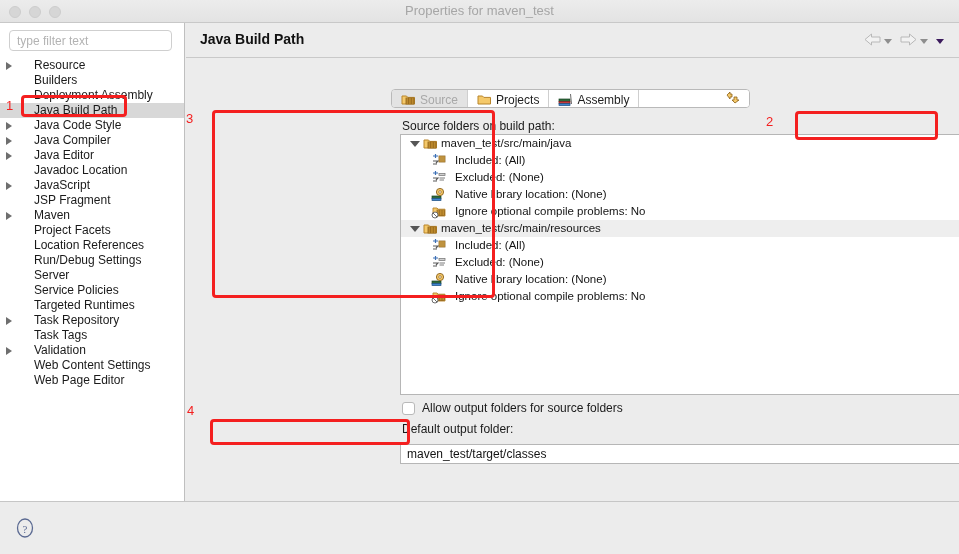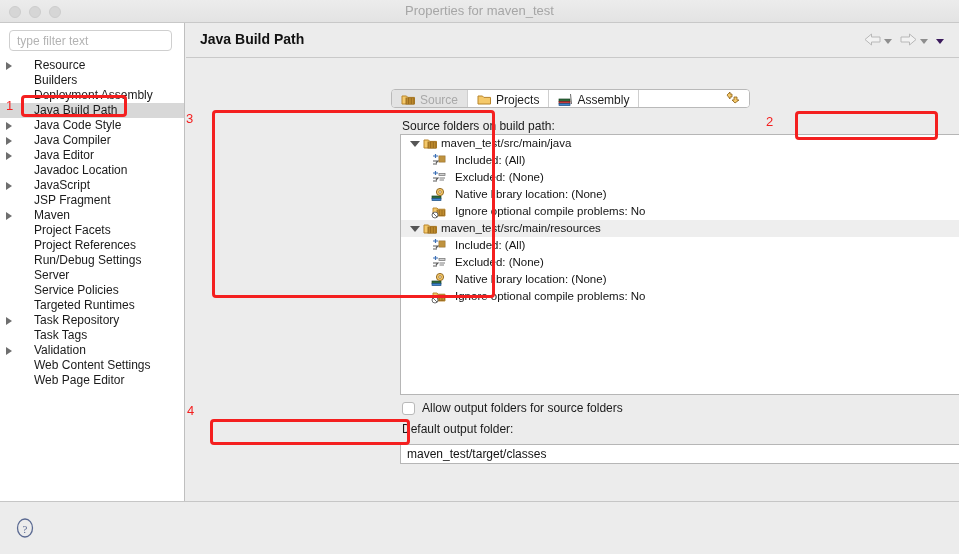--- a/index.html
+++ b/index.html
@@ -241,21 +241,21 @@
         <div class="tree-row"><span>Deployment Assembly</span></div>
         <div class="tree-row selected"><span>Java Build Path</span></div>
         <div class="tree-row"><span class="tw"></span><span>Java Code Style</span></div>
         <div class="tree-row"><span class="tw"></span><span>Java Compiler</span></div>
         <div class="tree-row"><span class="tw"></span><span>Java Editor</span></div>
         <div class="tree-row"><span>Javadoc Location</span></div>
         <div class="tree-row"><span class="tw"></span><span>JavaScript</span></div>
         <div class="tree-row"><span>JSP Fragment</span></div>
         <div class="tree-row"><span class="tw"></span><span>Maven</span></div>
         <div class="tree-row"><span>Project Facets</span></div>
-        <div class="tree-row"><span>Project References</span></div>
+        <div class="tree-row"><span>Location References</span></div>
         <div class="tree-row"><span>Run/Debug Settings</span></div>
         <div class="tree-row"><span>Server</span></div>
         <div class="tree-row"><span>Service Policies</span></div>
         <div class="tree-row"><span>Targeted Runtimes</span></div>
         <div class="tree-row"><span class="tw"></span><span>Task Repository</span></div>
         <div class="tree-row"><span>Task Tags</span></div>
         <div class="tree-row"><span class="tw"></span><span>Validation</span></div>
         <div class="tree-row"><span>Web Content Settings</span></div>
         <div class="tree-row"><span>Web Page Editor</span></div>
       </div>

